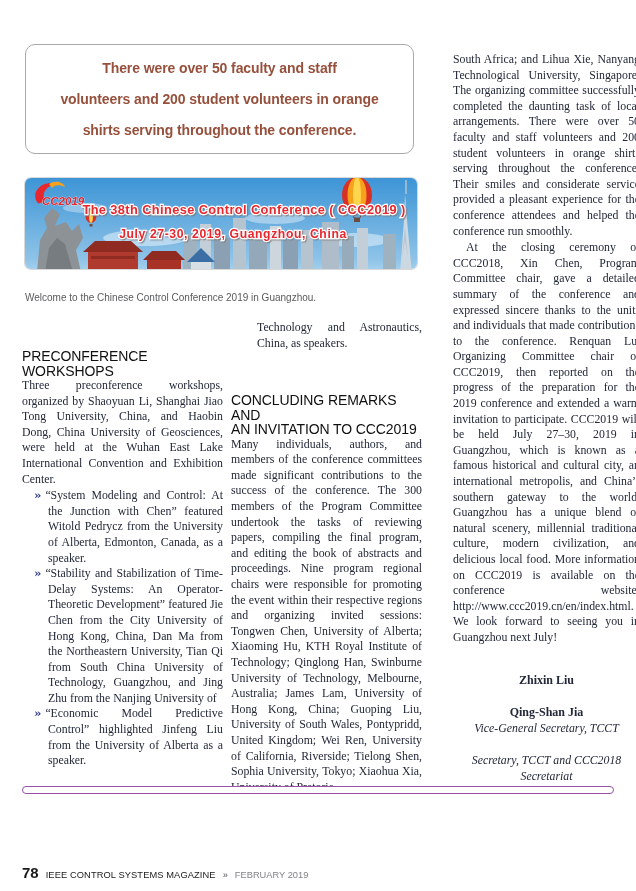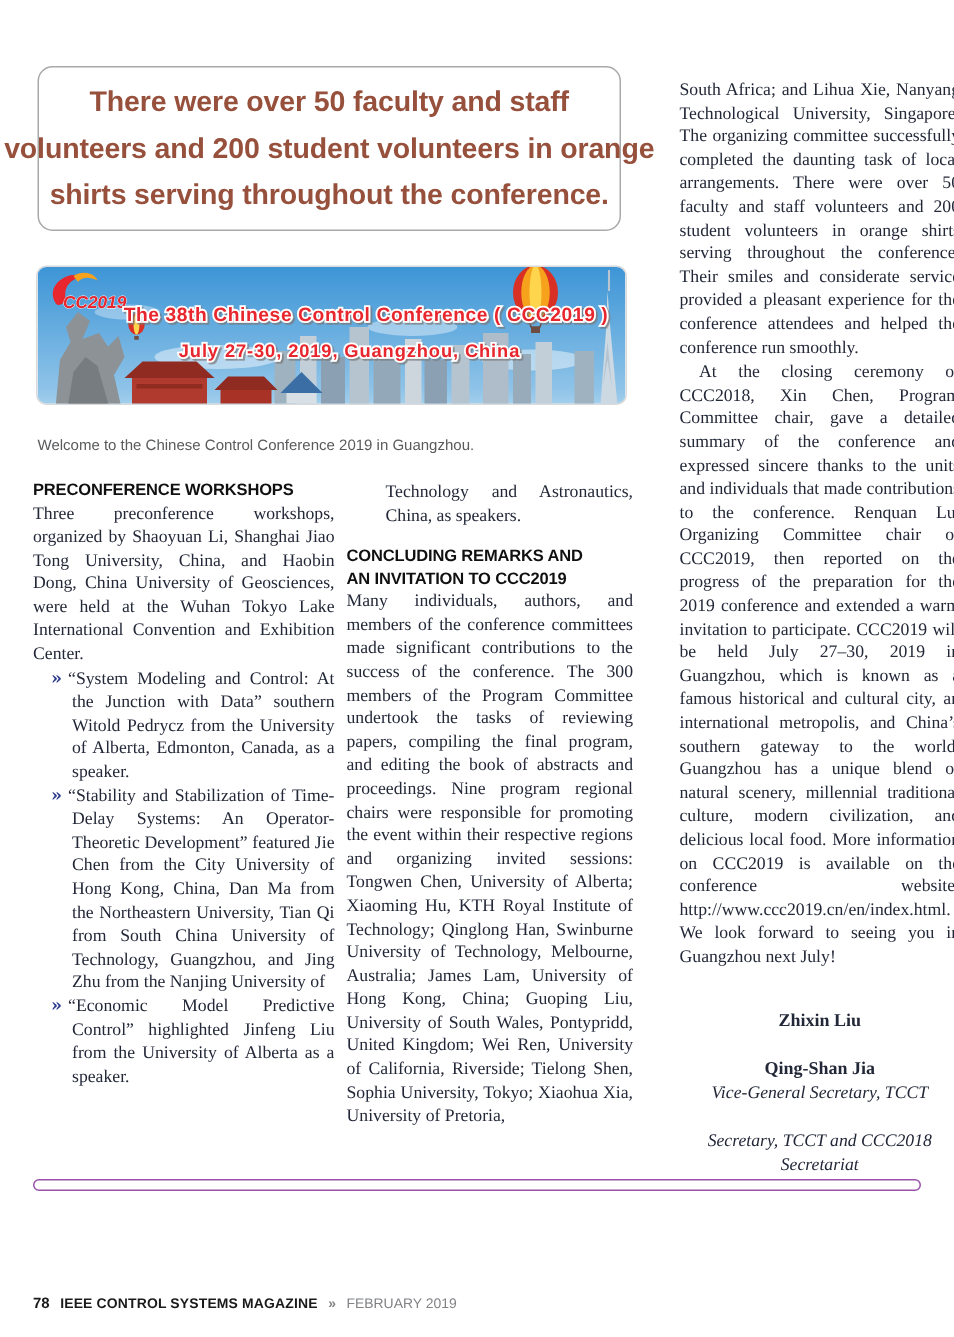--- a/index.html
+++ b/index.html
@@ -8,42 +8,42 @@
     font-family:"Liberation Serif","DejaVu Serif",serif;color:#232838;
   }
   
   #pullquote{
     position:absolute;left:25px;top:44px;width:389px;height:110px;
     border:1px solid #a9a9a9;border-radius:10px;box-sizing:border-box;
     display:flex;flex-direction:column;justify-content:center;align-items:center;
   }
   .quote-line{
     font-family:"Liberation Sans","DejaVu Sans",sans-serif;
-    font-weight:bold;font-size:19px;line-height:31px;color:#96503c;
+    font-weight:bold;font-size:14px;line-height:31px;color:#96503c;
     letter-spacing:-0.1px;white-space:nowrap;
   }
   
   #banner{
     position:absolute;left:25px;top:178px;width:392px;height:91px;
     border-radius:6px;overflow:hidden;box-shadow:0 0 0 1px #d9d9d9;
   }
   #caption{
     position:absolute;left:25px;top:292px;width:392px;
     font-family:"Liberation Sans","DejaVu Sans",sans-serif;
     font-size:10px;color:#595a5c;
   }
   
   .col{position:absolute;font-size:11.8px;line-height:15.6px;text-align:justify;hyphens:auto;}
   #col-left{left:22px;top:320px;width:201px;}
   #col-mid{left:231px;top:320px;width:191px;}
   #col-right{left:429px;top:52px;width:187px;margin-left:24px;}
   .sec-heading{
     font-family:"Liberation Sans","DejaVu Sans",sans-serif;
-    font-weight:bold;font-size:11px;line-height:14.5px;color:#101010;
-    text-align:left;letter-spacing:-0.1px;
+    font-weight:normal;font-size:14px;line-height:14.5px;color:#101010;
+    text-align:left;letter-spacing:-0.1px;margin-top:29px;
   }
   .body-para{margin:0 0 1px 0;}
   .bullet-item{padding-left:26px;text-indent:-14px;margin:0;}
   .bullet-marker{color:#2c3a8c;font-weight:bold;margin-right:4px;font-family:"DejaVu Serif",serif;}
   .continuation{padding-left:26px;margin:0;}
   .indent-first{text-indent:13px;}
   .gap-m{height:13px;}
   
   .sig-block{text-align:center;margin-top:17px;}
   .sig-block.first{margin-top:27px;}
@@ -53,22 +53,22 @@
   #divider-pill{
     position:absolute;left:22px;top:786px;width:592px;height:8px;
     border:1.5px solid #9850a8;border-radius:6px;box-sizing:border-box;background:#ffffff;
   }
   
   #footer{
     position:absolute;left:22px;top:864px;width:592px;
     font-family:"Liberation Sans","DejaVu Sans",sans-serif;
     display:flex;align-items:baseline;gap:7px;white-space:nowrap;
   }
-  .footer-page{font-weight:bold;font-size:10px;color:#1a1a1a;}
-  .footer-mag{font-weight:bold;font-size:9.3px;color:#1a1a1a;letter-spacing:0.1px;}
+  .footer-page{font-weight:bold;font-size:15px;color:#1a1a1a;}
+  .footer-mag{font-weight:normal;font-size:9.3px;color:#1a1a1a;letter-spacing:0.1px;}
   .footer-sep{font-size:9.3px;color:#808285;font-weight:bold;}
   .footer-issue{font-size:9.3px;color:#808285;}
 </style>
 </head>
 <body>
 
 <div id="page">
 
   <div id="pullquote">
     <div class="quote-line">There were over 50 faculty and staff</div>
@@ -162,22 +162,22 @@
         <text x="219" y="36" text-anchor="middle" font-family="Liberation Sans, DejaVu Sans, sans-serif" font-size="12.8" font-weight="bold" letter-spacing="0.4" fill="#e8262d" stroke="#ffffff" stroke-width="2.4" paint-order="stroke">The 38th Chinese Control Conference ( CCC2019 )</text>
         <text x="208" y="60" text-anchor="middle" font-family="Liberation Sans, DejaVu Sans, sans-serif" font-size="12.2" font-weight="bold" letter-spacing="0.6" fill="#e8262d" stroke="#ffffff" stroke-width="2.4" paint-order="stroke">July 27-30, 2019, Guangzhou, China</text>
       </g>
     </svg>
   </div>
 
   <div id="caption">Welcome to the Chinese Control Conference 2019 in Guangzhou.</div>
 
   <div class="col" id="col-left">
     <div class="sec-heading">PRECONFERENCE WORKSHOPS</div>
-    <p class="body-para">Three preconference workshops, organized by Shaoyuan Li, Shanghai Jiao Tong University, China, and Haobin Dong, China University of Geosciences, were held at the Wuhan Tokyo Lake International Convention and Exhibition Center.</p>
-    <div class="bullet-item"><span class="bullet-marker">»</span><span>“System Modeling and Control: At the Junction with Data” southern Witold Pedrycz from the University of Alberta, Edmonton, Canada, as a speaker.</span></div>
+    <p class="body-para">Three preconference workshops, organized by Shaoyuan Li, Shanghai Jiao Tong University, China, and Haobin Dong, China University of Geosciences, were held at the Wuhan East Lake International Convention and Exhibition Center.</p>
+    <div class="bullet-item"><span class="bullet-marker">»</span><span>“System Modeling and Control: At the Junction with Chen” featured Witold Pedrycz from the University of Alberta, Edmonton, Canada, as a speaker.</span></div>
     <div class="bullet-item"><span class="bullet-marker">»</span><span>“Stability and Stabilization of Time-Delay Systems: An Operator-Theoretic Development” featured Jie Chen from the City University of Hong Kong, China, Dan Ma from the Northeastern University, Tian Qi from South China University of Technology, Guangzhou, and Jing Zhu from the Nanjing University of</span></div>
     <div class="bullet-item"><span class="bullet-marker">»</span><span>“Economic Model Predictive Control” highlighted Jinfeng Liu from the University of Alberta as a speaker.</span></div>
   </div>
 
   <div class="col" id="col-mid">
     <p class="continuation body-para">Technology and Astronautics, China, as speakers.</p>
     <div class="gap-m"></div>
     <div class="sec-heading">
       <div>CONCLUDING REMARKS AND</div>
       <div>AN INVITATION TO CCC2019</div>

